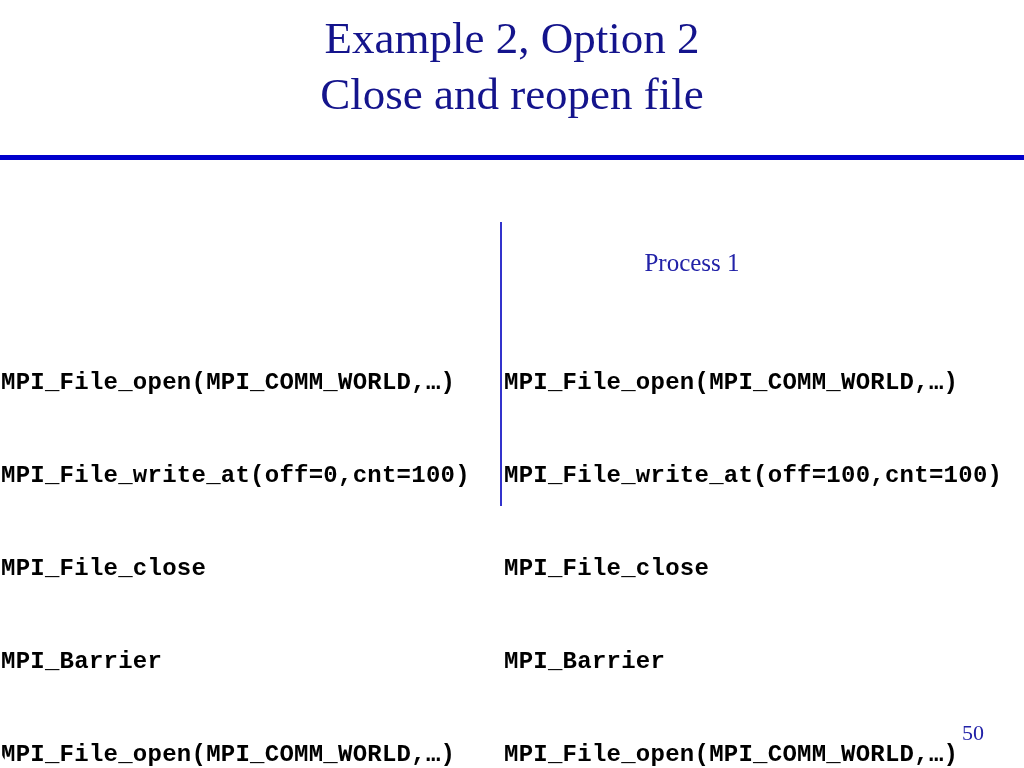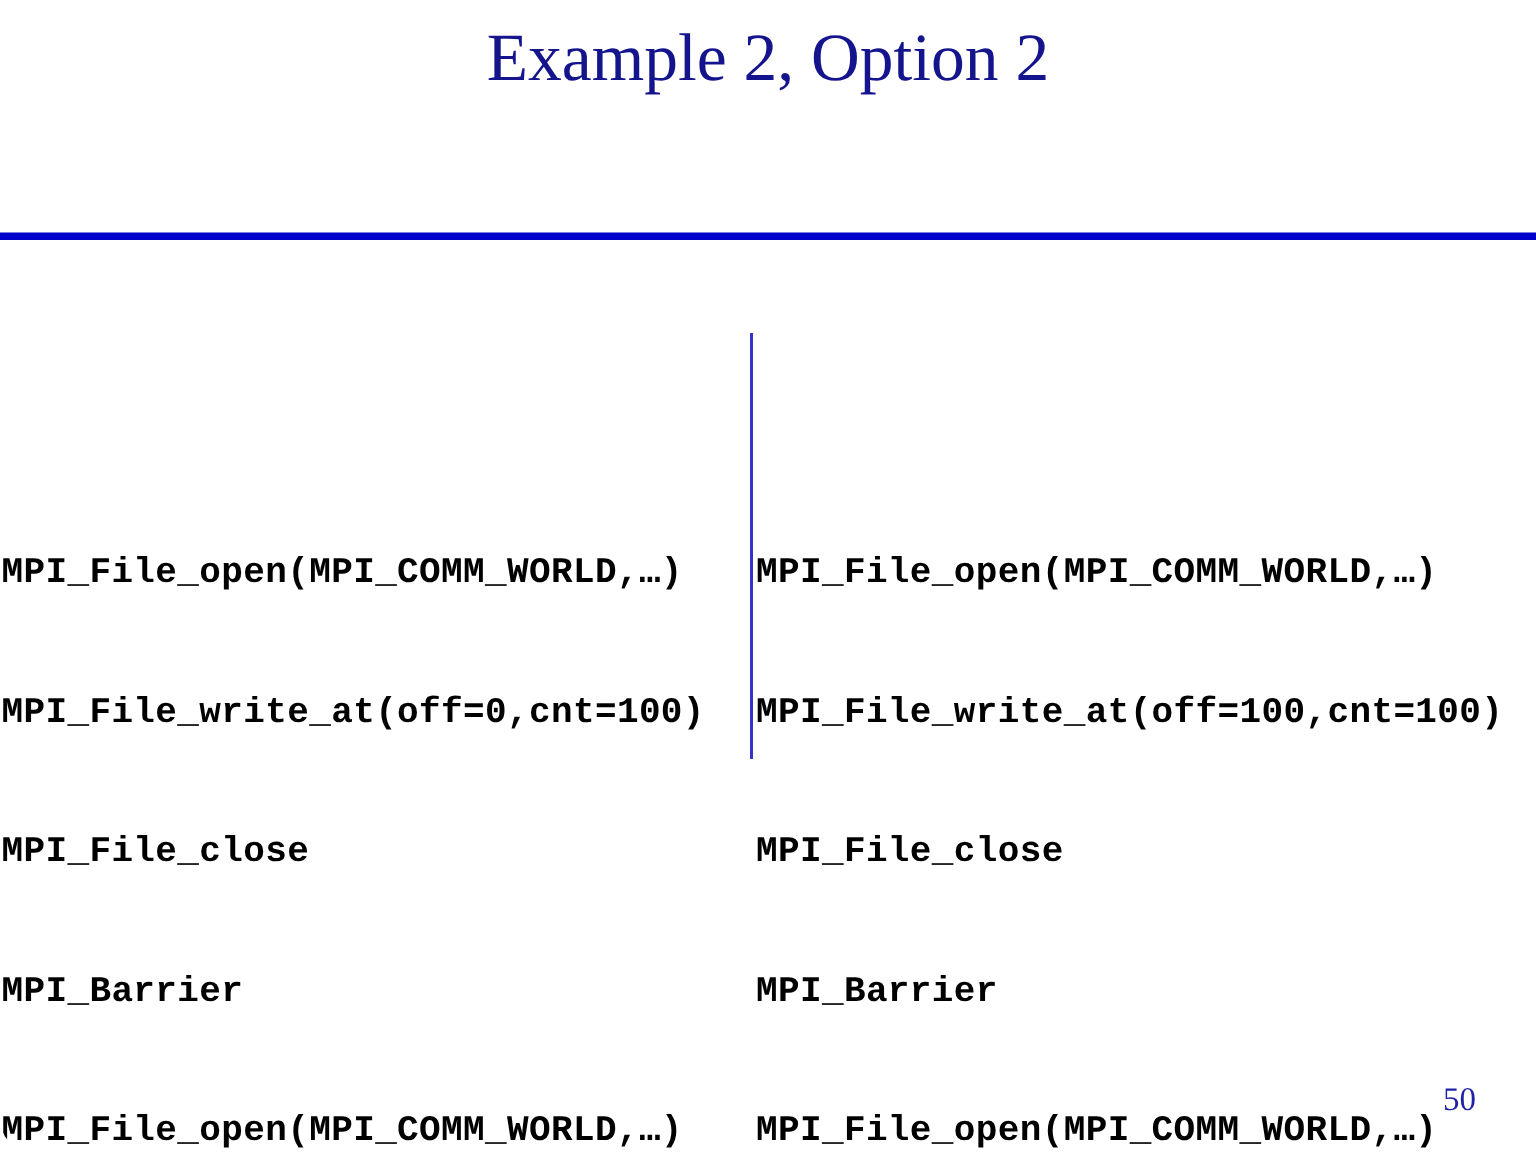--- a/index.html
+++ b/index.html
@@ -107,26 +107,28 @@
     line-height: 22px;
   }
 </style>
 </head>
 <body>
 
 <div id="slide">
 
   <div id="title-block">
     <div class="title-line">Example 2, Option 2</div>
+    <div class="title-line">Close and reopen file</div>
   </div>
 
   <div id="title-rule"></div>
 
   <div id="column-divider"></div>
 
+  <div class="process-header" id="process1-header">Process 1</div>
 
   <div class="code-column" id="process0-code">
     <div class="code-line">MPI_File_open(MPI_COMM_WORLD,…)</div>
     <div class="code-line">MPI_File_write_at(off=0,cnt=100)</div>
     <div class="code-line">MPI_File_close</div>
     <div class="code-line">MPI_Barrier</div>
     <div class="code-line">MPI_File_open(MPI_COMM_WORLD,…)</div>
     
   </div>
 

